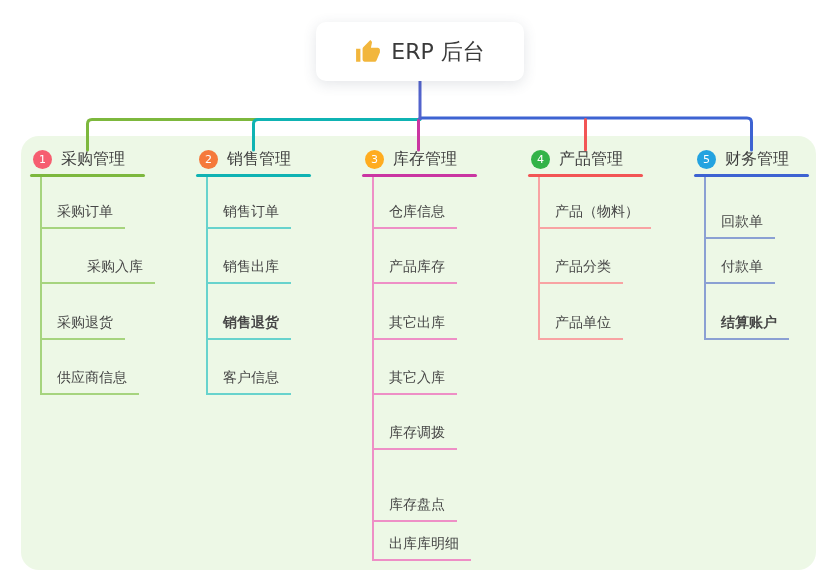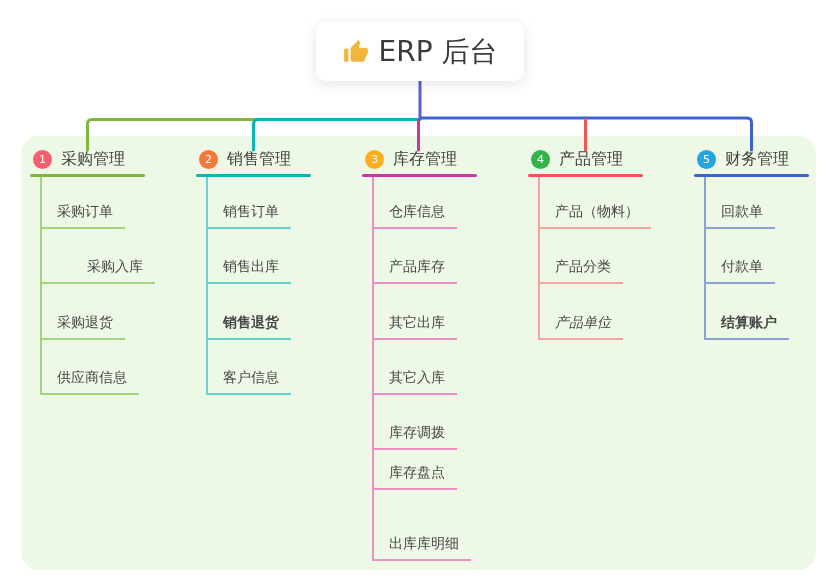--- a/index.html
+++ b/index.html
@@ -12,21 +12,21 @@
     border-radius:18px;
   }
   .connectors{position:absolute;left:0;top:0;pointer-events:none;}
   .root-node{
     position:absolute;left:316px;top:22px;width:208px;height:59px;
     background:#ffffff;border-radius:10px;
     box-shadow:0 3px 14px rgba(60,70,90,.14);
     display:flex;align-items:center;justify-content:center;gap:10px;
     cursor:pointer;
   }
-  .root-title{font-size:28px;color:#3a3a3a;font-weight:500;white-space:nowrap;}
+  .root-title{font-size:22px;color:#3a3a3a;font-weight:500;white-space:nowrap;}
   .thumb-icon{width:26px;height:26px;flex:0 0 auto;}
   .branch{position:absolute;top:0;width:166px;height:588px;}
   .hdr{
     position:absolute;left:3px;top:149px;display:flex;align-items:center;gap:9px;
     cursor:pointer;white-space:nowrap;
   }
   .badge{
     width:19px;height:19px;border-radius:50%;background:var(--badge,#999);
     color:#fff;font-size:11px;line-height:19px;text-align:center;flex:0 0 auto;
   }
@@ -96,41 +96,41 @@
       <span class="badge">3</span>
       <span class="hdr-label">库存管理</span>
     </div>
     <div class="hdr-line"></div>
     <div class="vline" style="height:384px;"></div>
     <div class="child" style="top:201px;">仓库信息</div>
     <div class="child" style="top:256px;">产品库存</div>
     <div class="child" style="top:312px;">其它出库</div>
     <div class="child" style="top:367px;">其它入库</div>
     <div class="child" style="top:422px;">库存调拨</div>
-    <div class="child" style="top:462px;">库存盘点</div>
+    <div class="child" style="top:494px;">库存盘点</div>
     <div class="child" style="top:533px;">出库库明细</div>
   </div>
 
   <div class="branch" style="left: 528px; --c: #f25555; --light: #f8a3a3; --badge: #33b348;">
     <div class="hdr">
       <span class="badge">4</span>
       <span class="hdr-label">产品管理</span>
     </div>
     <div class="hdr-line"></div>
     <div class="vline" style="height:163px;"></div>
     <div class="child" style="top:201px;">产品（物料）</div>
     <div class="child" style="top:256px;">产品分类</div>
-    <div class="child" style="top:312px;font-style:italic;">产品单位</div>
+    <div class="child" style="top:312px;">产品单位</div>
   </div>
 
   <div class="branch" style="left: 694px; --c: #3d63d2; --light: #8ba0d3; --badge: #23a3e0;">
     <div class="hdr">
       <span class="badge">5</span>
       <span class="hdr-label">财务管理</span>
     </div>
     <div class="hdr-line"></div>
     <div class="vline" style="height:163px;"></div>
-    <div class="child" style="top:201px;">回款单</div>
+    <div class="child" style="top:211px;">回款单</div>
     <div class="child" style="top:256px;">付款单</div>
     <div class="child" style="top:312px;font-weight:bold;">结算账户</div>
   </div>
 
 </div>
 
 </body></html>

